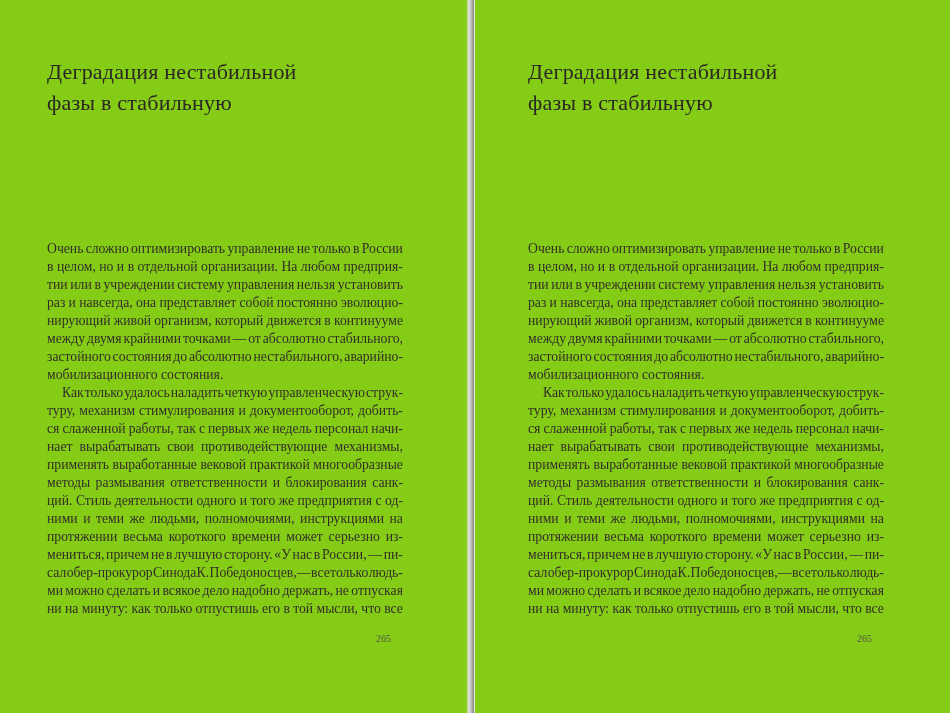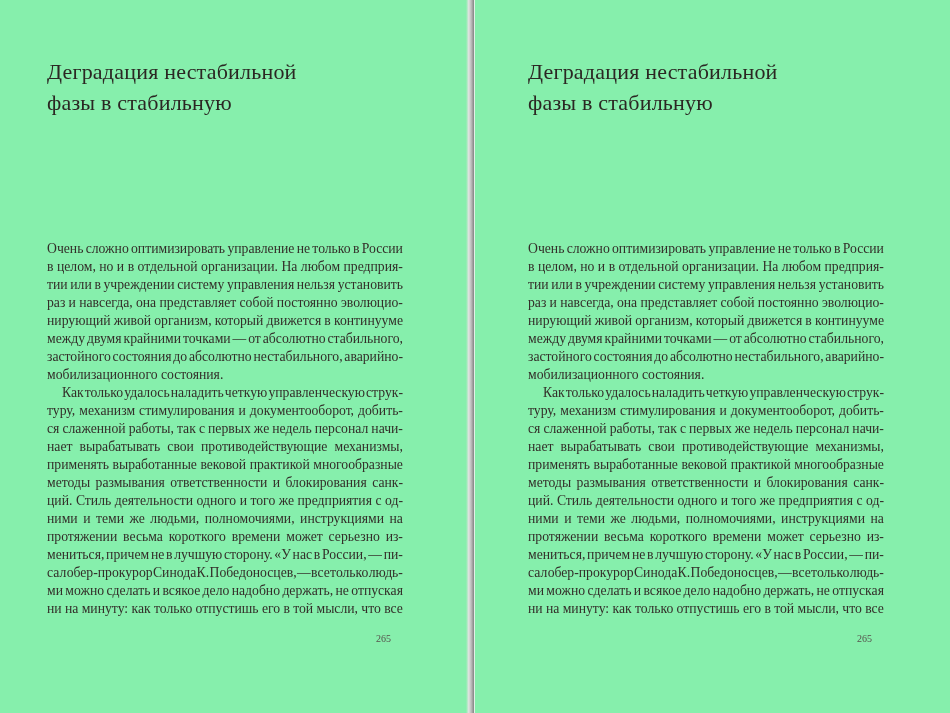--- a/index.html
+++ b/index.html
@@ -10,21 +10,21 @@
     width: 950px;
     height: 713px;
     background: #f5f5f4;
     overflow: hidden;
     font-family: "Liberation Serif", "DejaVu Serif", serif;
   }
   .stage {
     position: relative;
     width: 950px;
     height: 713px;
-    background: #86efac;
+    background: #84cc16;
   }
   .page {
     position: absolute;
     top: 0;
     width: 356px;
     height: 713px;
   }
   .page.left  { left: 47px; }
   .page.right { left: 528px; }
 

